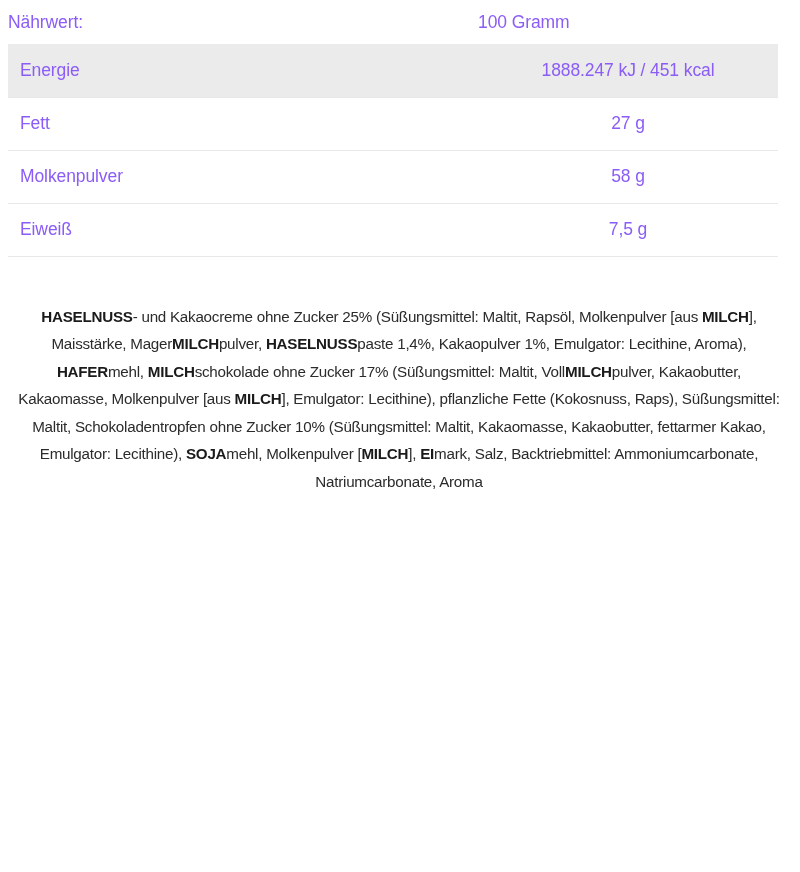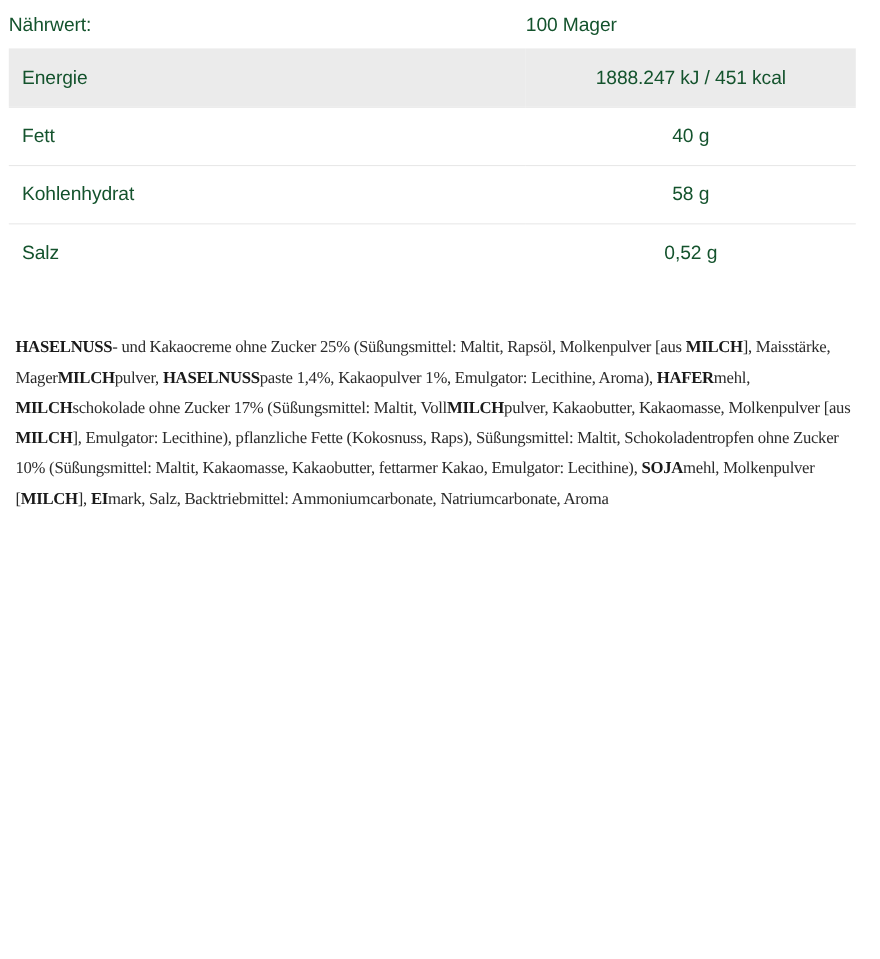--- a/index.html
+++ b/index.html
@@ -35,21 +35,21 @@
 
   .nutri-table col.c-label { width: 470px; }
   .nutri-table col.c-value { width: 300px; }
 
   .nutri-table th,
   .nutri-table td {
     text-align: left;
     vertical-align: middle;
     font-size: 17.5px;
     font-weight: 400;
-    color: #14532d;
+    color: #8b5cf6;
     letter-spacing: -0.1px;
     padding: 0;
   }
 
   
   .hdr-cell {
     font-weight: 700;
     font-size: 17.5px;
     color: #222222;
     height: 44px;
@@ -91,26 +91,26 @@
   }
   .ingredients-title {
     font-family: "Liberation Sans", sans-serif;
     font-weight: 700;
     font-size: 18px;
     color: #222222;
     letter-spacing: -0.1px;
     margin: 0 0 22px 0;
   }
   .ingredients-text {
-    font-family: Liberation Serif, serif;
+    font-family: Liberation Sans, sans-serif;
     font-size: 15.2px;
     line-height: 27.5px;
     color: #2b2b2b;
     margin: 0;
-    text-align: left;
+    text-align: center;
     letter-spacing: -0.25px;
     word-spacing: 0px;
   }
   .ingredients-text b {
     font-weight: 700;
     color: #1a1a1a;
   }
 </style>
 </head>
 <body>
@@ -118,39 +118,39 @@
 <div class="page">
 
   <table class="nutri-table">
     <colgroup>
       <col class="c-label">
       <col class="c-value">
     </colgroup>
     <thead>
       <tr>
         <th class="hdr-cell">Nährwert:</th>
-        <th class="hdr-cell val-head">100 Mager</th>
+        <th class="hdr-cell val-head">100 Gramm</th>
       </tr>
     </thead>
     <tbody id="nutri-body">
         <tr class="row-hl row-sep">
           <td class="label">Energie</td>
           <td class="value">1888.247 kJ / 451 kcal</td>
         </tr>
         <tr class="row-sep">
           <td class="label">Fett</td>
-          <td class="value">40 g</td>
+          <td class="value">27 g</td>
         </tr>
         <tr class="row-sep">
-          <td class="label">Kohlenhydrat</td>
+          <td class="label">Molkenpulver</td>
           <td class="value">58 g</td>
         </tr>
-        <tr class="row-nosep">
-          <td class="label">Salz</td>
-          <td class="value">0,52 g</td>
+        <tr class="row-sep">
+          <td class="label">Eiweiß</td>
+          <td class="value">7,5 g</td>
         </tr>
       </tbody>
   </table>
 
   <div class="ingredients-block">
     <p class="ingredients-text" id="ingredients-text"><b>HASELNUSS</b><span>- und Kakaocreme ohne Zucker 25% (Süßungsmittel: Maltit, Rapsöl, Molkenpulver [aus </span><b>MILCH</b><span>], Maisstärke, Mager</span><b>MILCH</b><span>pulver, </span><b>HASELNUSS</b><span>paste 1,4%, Kakaopulver 1%, Emulgator: Lecithine, Aroma), </span><b>HAFER</b><span>mehl, </span><b>MILCH</b><span>schokolade ohne Zucker 17% (Süßungsmittel: Maltit, Voll</span><b>MILCH</b><span>pulver, Kakaobutter, Kakaomasse, Molkenpulver [aus </span><b>MILCH</b><span>], Emulgator: Lecithine), pflanzliche Fette (Kokosnuss, Raps), Süßungsmittel: Maltit, Schokoladentropfen ohne Zucker 10% (Süßungsmittel: Maltit, Kakaomasse, Kakaobutter, fettarmer Kakao, Emulgator: Lecithine), </span><b>SOJA</b><span>mehl, Molkenpulver [</span><b>MILCH</b><span>], </span><b>EI</b><span>mark, Salz, Backtriebmittel: Ammoniumcarbonate, Natriumcarbonate, Aroma</span></p>
   </div>
 
 </div>
 

